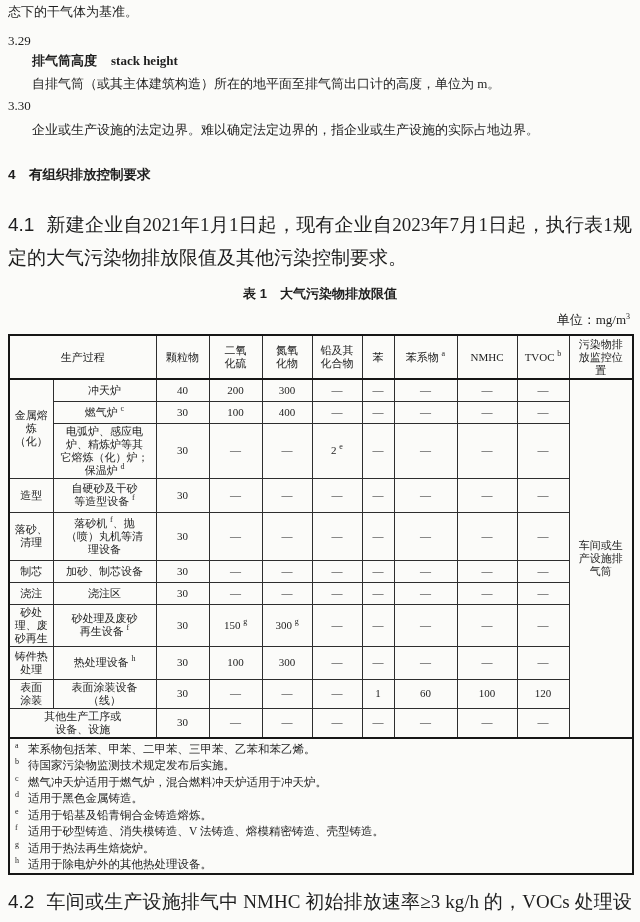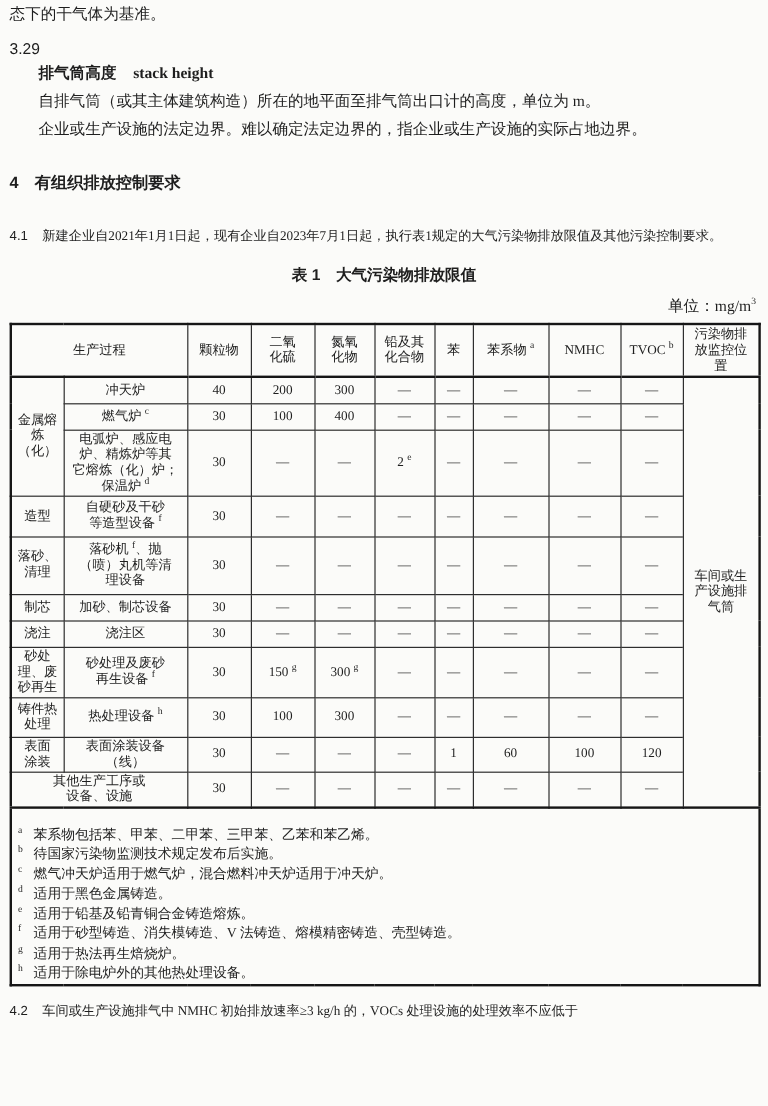--- a/index.html
+++ b/index.html
@@ -3,60 +3,61 @@
 <meta charset="utf-8">
 <style>
   html,body{margin:0;padding:0;background:#e8e8e8;}
   .page{width:640px;height:922px;background:#fbfbf9;color:#1e1e1e;overflow:hidden;
         font-family:"Liberation Serif","DejaVu Serif",serif;}
   .content{padding:4px 8px 0 8px;}
   p{margin:0;}
   .body-line{font-size:13px;line-height:16px;}
   .indent{margin-left:24px;}
   .hei{font-family:"Liberation Sans","DejaVu Sans",sans-serif;}
-  .clause-num{font-family:Liberation Sans, sans-serif;font-size:13px;line-height:16px;}
+  .clause-num{font-family:Liberation Serif, serif;font-size:13px;line-height:16px;}
   .mt13{margin-top:13px;} .mt4{margin-top:4px;} .mt7{margin-top:7px;}
   .mt6{margin-top:6px;} .mt8{margin-top:8px;}
   .term{font-size:13px;line-height:16px;margin-left:24px;}
   .term-zh{font-family:"Liberation Sans","DejaVu Sans",sans-serif;font-weight:700;}
   .term-en{font-weight:700;margin-left:14px;}
   .chapter{font-size:13.5px;font-weight:700;margin-top:28px;line-height:17px;}
-  .para{font-size:11px;line-height:23px;margin-top:25px;text-align:justify;}
+  .para{font-size:19px;line-height:33px;margin-top:25px;text-align:justify;}
   .pnum{margin-right:12px;font-family:"Liberation Sans","DejaVu Sans",sans-serif;}
   .caption{text-align:center;font-size:13px;font-weight:700;margin-top:12px;line-height:16px;}
   .unit{text-align:right;font-size:13px;margin:10px 2px 0 0;line-height:16px;}
   .p42{margin-top:10px;}
 
   table.tbl{border-collapse:collapse;table-layout:fixed;width:624px;margin-top:6px;
             border:2px solid #161616;}
   .tbl th,.tbl td{border:1px solid #2e2e2e;text-align:center;vertical-align:middle;
             font-size:11px;line-height:13px;padding:1px;font-weight:400;overflow:hidden;}
   .tbl thead tr{height:44px;}
   .tbl thead th{border-bottom:2px solid #161616;}
   sup.sg{font-size:8px;line-height:0;vertical-align:super;}
   td.fncell{border-top:2px solid #161616;text-align:left;vertical-align:top;
-            padding:14px 4px 0 5px;}
+            padding:2px 4px 0 5px;}
   .fn-line{font-size:11.5px;line-height:16.5px;}
   .fn-mark{font-size:8px;vertical-align:super;display:inline-block;width:10px;line-height:0;}
   .fn-text{margin-left:3px;}
 </style>
 </head>
 <body>
 
 <div class="page">
   <div class="content">
 
     <p class="body-line">态下的干气体为基准。</p>
 
     <p class="clause-num mt13">3.29</p>
     <p class="term mt4">
       <span class="term-zh">排气筒高度</span><span class="term-en">stack height</span>
     </p>
     <p class="body-line indent mt7">自排气筒（或其主体建筑构造）所在的地平面至排气筒出口计的高度，单位为 m。</p>
 
+    <p class="clause-num mt6">3.30</p>
     <p class="body-line indent mt8">企业或生产设施的法定边界。难以确定法定边界的，指企业或生产设施的实际占地边界。</p>
 
     <p class="chapter hei">4　有组织排放控制要求</p>
 
     <p class="para">
       <span class="pnum">4.1</span><span>新建企业自2021年1月1日起，现有企业自2023年7月1日起，执行表1规定的大气污染物排放限值及其他污染控制要求。</span>
     </p>
 
     <p class="caption hei">表 1　大气污染物排放限值</p>
     <p class="unit">单位：mg/m<sup class="sg">3</sup></p>

